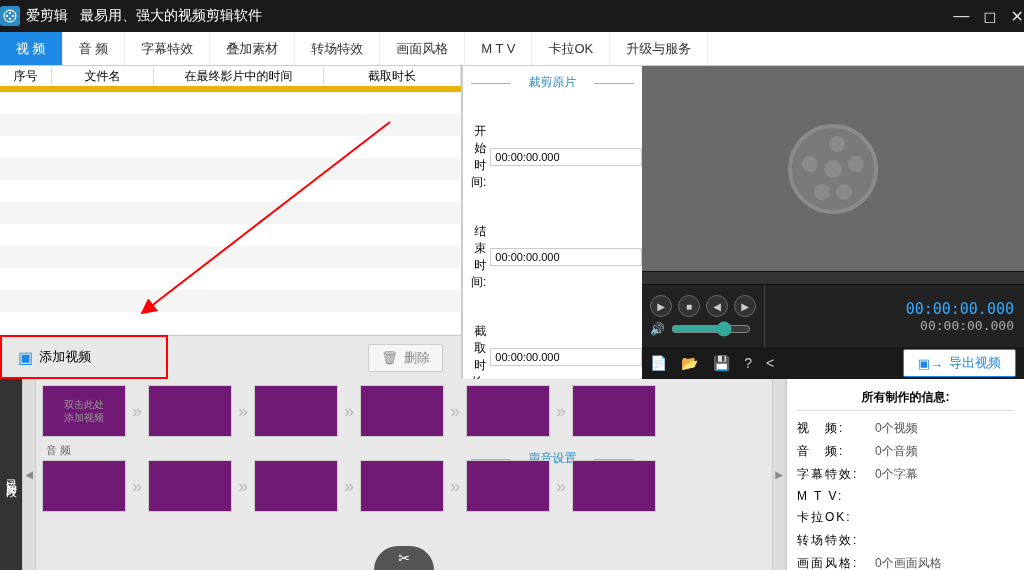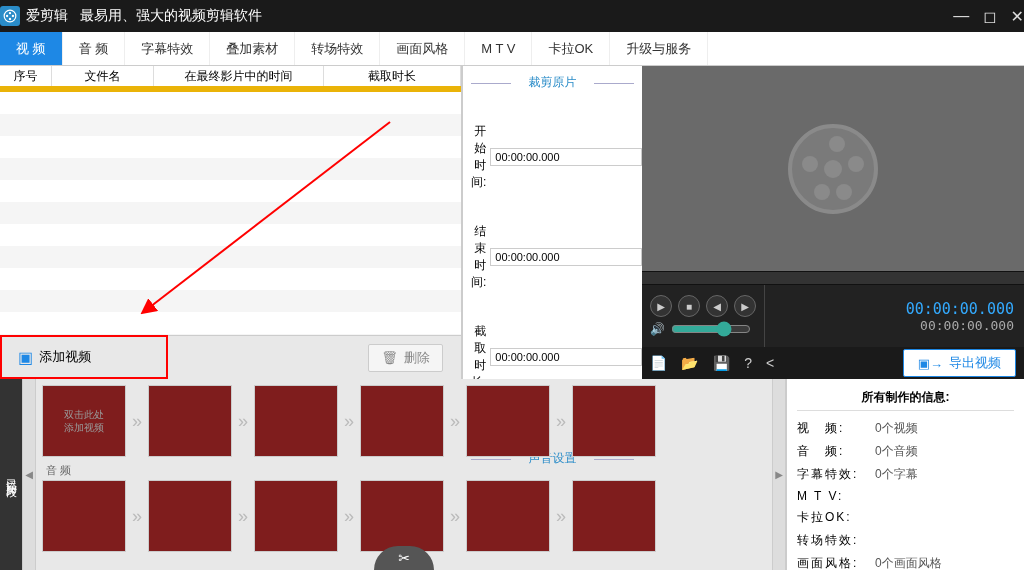--- a/index.html
+++ b/index.html
@@ -76,21 +76,21 @@
 .tb-icon { color: #ccc; font-size: 14px; cursor: pointer; }
 .export-btn { margin-left: auto; background: #fff; color: #1e88e5; border: 1px solid #1e88e5; padding: 4px 14px; font-size: 13px; cursor: pointer; display: flex; align-items: center; gap: 6px; border-radius: 2px; }
 
 
 .bottom { display: flex; height: 191px; }
 .clips-area { flex: 1; background: #e8e8e8; display: flex; }
 .vtab { width: 22px; background: #333; color: #fff; writing-mode: vertical-rl; text-orientation: upright; font-size: 11px; display: flex; align-items: center; justify-content: center; padding: 6px 0; letter-spacing: 2px; }
 .clips-scroll { flex: 1; padding: 6px; overflow: hidden; position: relative; }
 .clip-row { display: flex; align-items: center; gap: 6px; margin-bottom: 6px; }
 .clip-row-label { font-size: 11px; color: #666; margin: 2px 0 2px 4px; }
-.clip { width: 84px; height: 72px; background: #7f1d1d; border: 1px solid #ccc; display: flex; align-items: center; justify-content: center; font-size: 10px; color: #999; text-align: center; flex-direction: column; line-height: 1.3; }
+.clip { width: 84px; height: 52px; background: #701a75; border: 1px solid #ccc; display: flex; align-items: center; justify-content: center; font-size: 10px; color: #999; text-align: center; flex-direction: column; line-height: 1.3; }
 .arrow-sep { color: #bbb; font-size: 18px; }
 .nav-handle { width: 14px; background: #ddd; display: flex; align-items: center; justify-content: center; color: #888; font-size: 10px; cursor: pointer; border-left: 1px solid #ccc; border-right: 1px solid #ccc; }
 .scissors-tab { position: absolute; bottom: 0; left: 50%; transform: translateX(-50%); width: 60px; height: 24px; background: #555; border-radius: 30px 30px 0 0; display: flex; align-items: center; justify-content: center; color: #fff; font-size: 14px; }
 
 
 .info-panel { width: 238px; background: #fff; border-left: 1px solid #ccc; font-size: 12px; padding: 6px 10px; }
 .info-title { text-align: center; font-weight: bold; padding: 4px 0; border-bottom: 1px solid #ddd; margin-bottom: 6px; }
 .info-row { display: flex; padding: 3px 0; }
 .info-row .k { width: 78px; letter-spacing: 2px; }
 .info-row .v { color: #555; }

